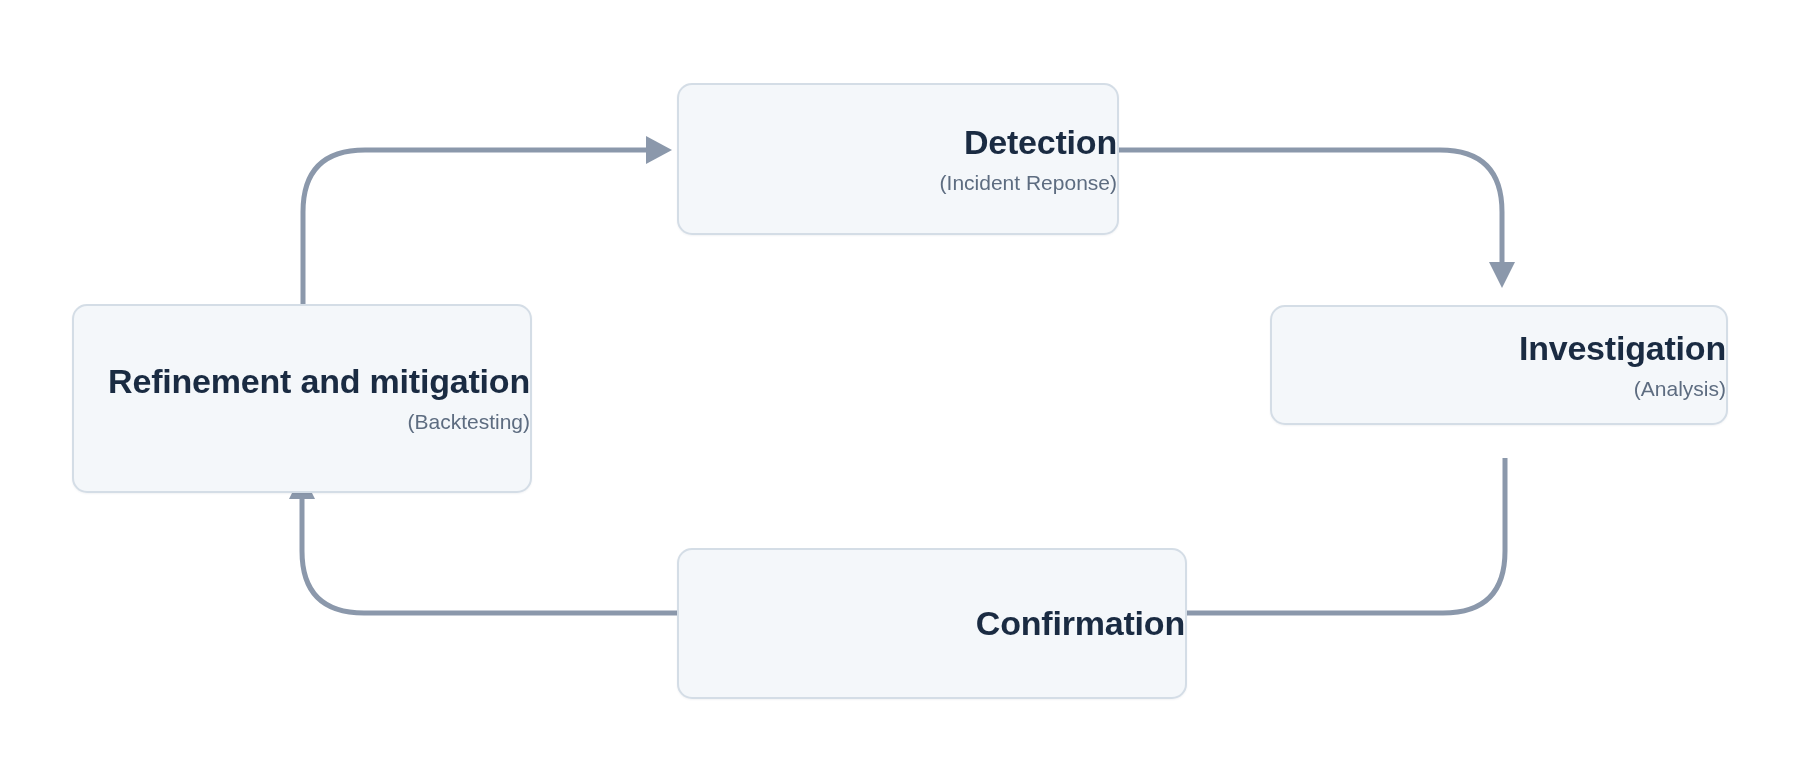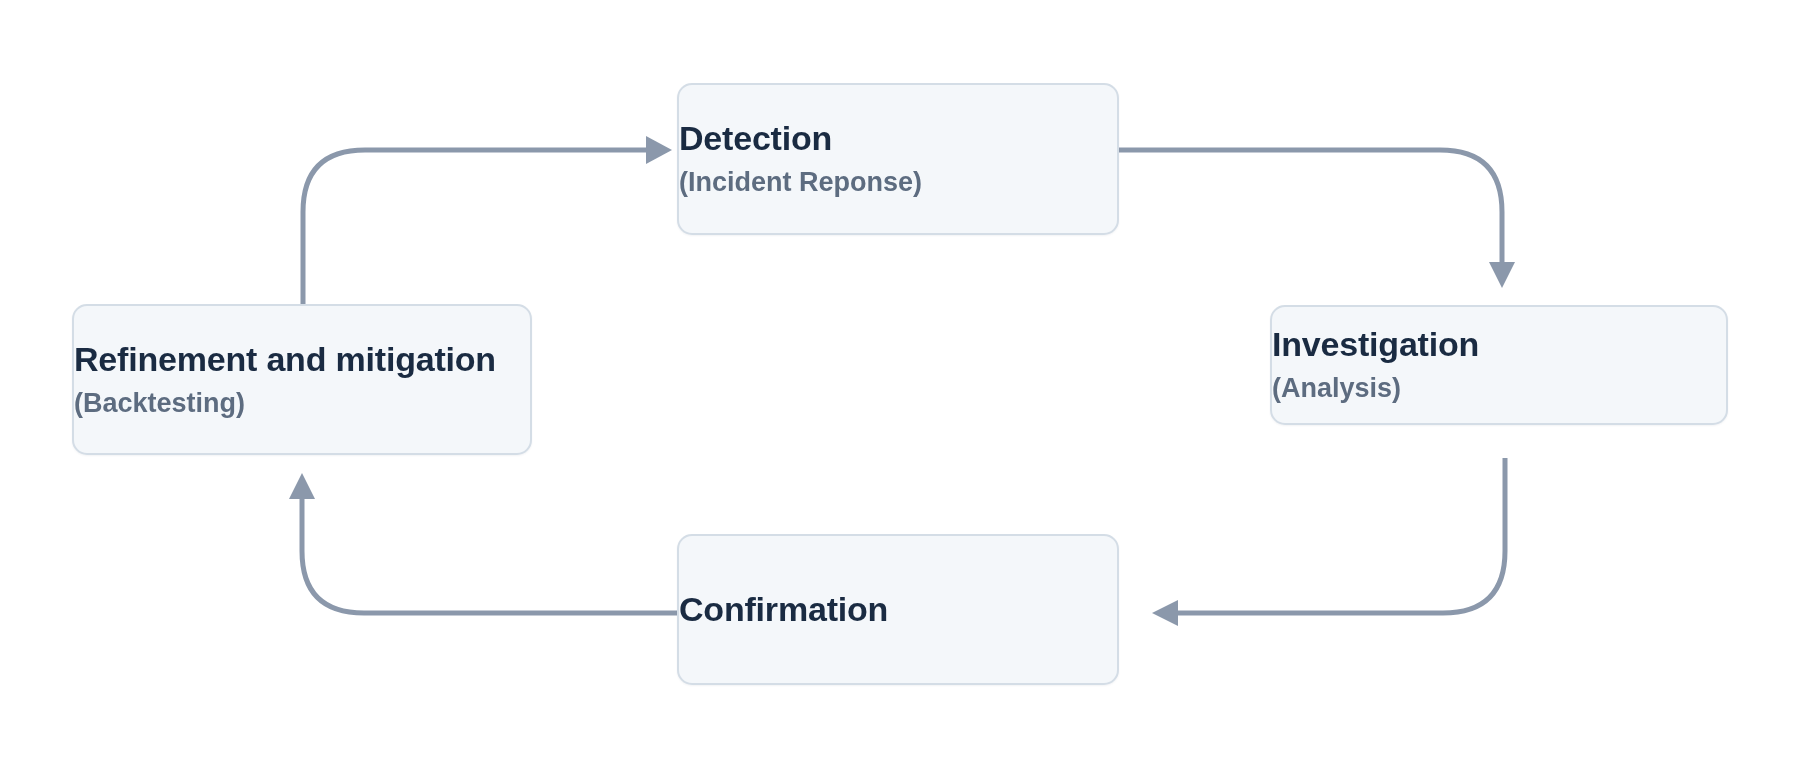--- a/index.html
+++ b/index.html
@@ -33,42 +33,42 @@
   }
   .node {
     position: absolute;
     box-sizing: border-box;
     background: var(--node-fill, #f4f7fa);
     border: 2px solid var(--node-border, #d4dde6);
     border-radius: 15px;
     box-shadow: 0 1px 2px rgba(30, 50, 80, 0.06);
     display: flex;
     flex-direction: column;
-    align-items: flex-start;
+    align-items: flex-end;
     justify-content: center;
     text-align: center;
   }
   .node-title {
     color: var(--title-text, #1a2b42);
     font-size: 34px;
     font-weight: 700;
     line-height: 1.15;
     letter-spacing: -0.2px;
   }
   .node-subtitle {
     color: var(--subtitle-text, #5d6c80);
-    font-size: 27px;
-    font-weight: 700;
+    font-size: 21px;
+    font-weight: 400;
     line-height: 1.2;
     margin-top: 8px;
   }
   .node-detection     { left: 677px;  top: 83px;  width: 442px; height: 152px; }
   .node-investigation { left: 1270px; top: 305px; width: 458px; height: 120px; }
-  .node-confirmation  { left: 677px;  top: 534px; width: 442px; height: 151px; }
-  .node-refinement    { left: 72px;   top: 304px; width: 460px; height: 151px; }
+  .node-confirmation  { left: 677px;  top: 548px; width: 510px; height: 151px; }
+  .node-refinement    { left: 72px;   top: 304px; width: 460px; height: 189px; }
 </style>
 </head>
 <body>
 
 <div class="canvas">
 
   <svg class="arrows-layer" viewBox="0 0 1800 782" xmlns="http://www.w3.org/2000/svg">
 
     <g>
       <path class="edge-path" d="M 303 304 L 303 212 Q 303 150 365 150 L 646 150"></path>

